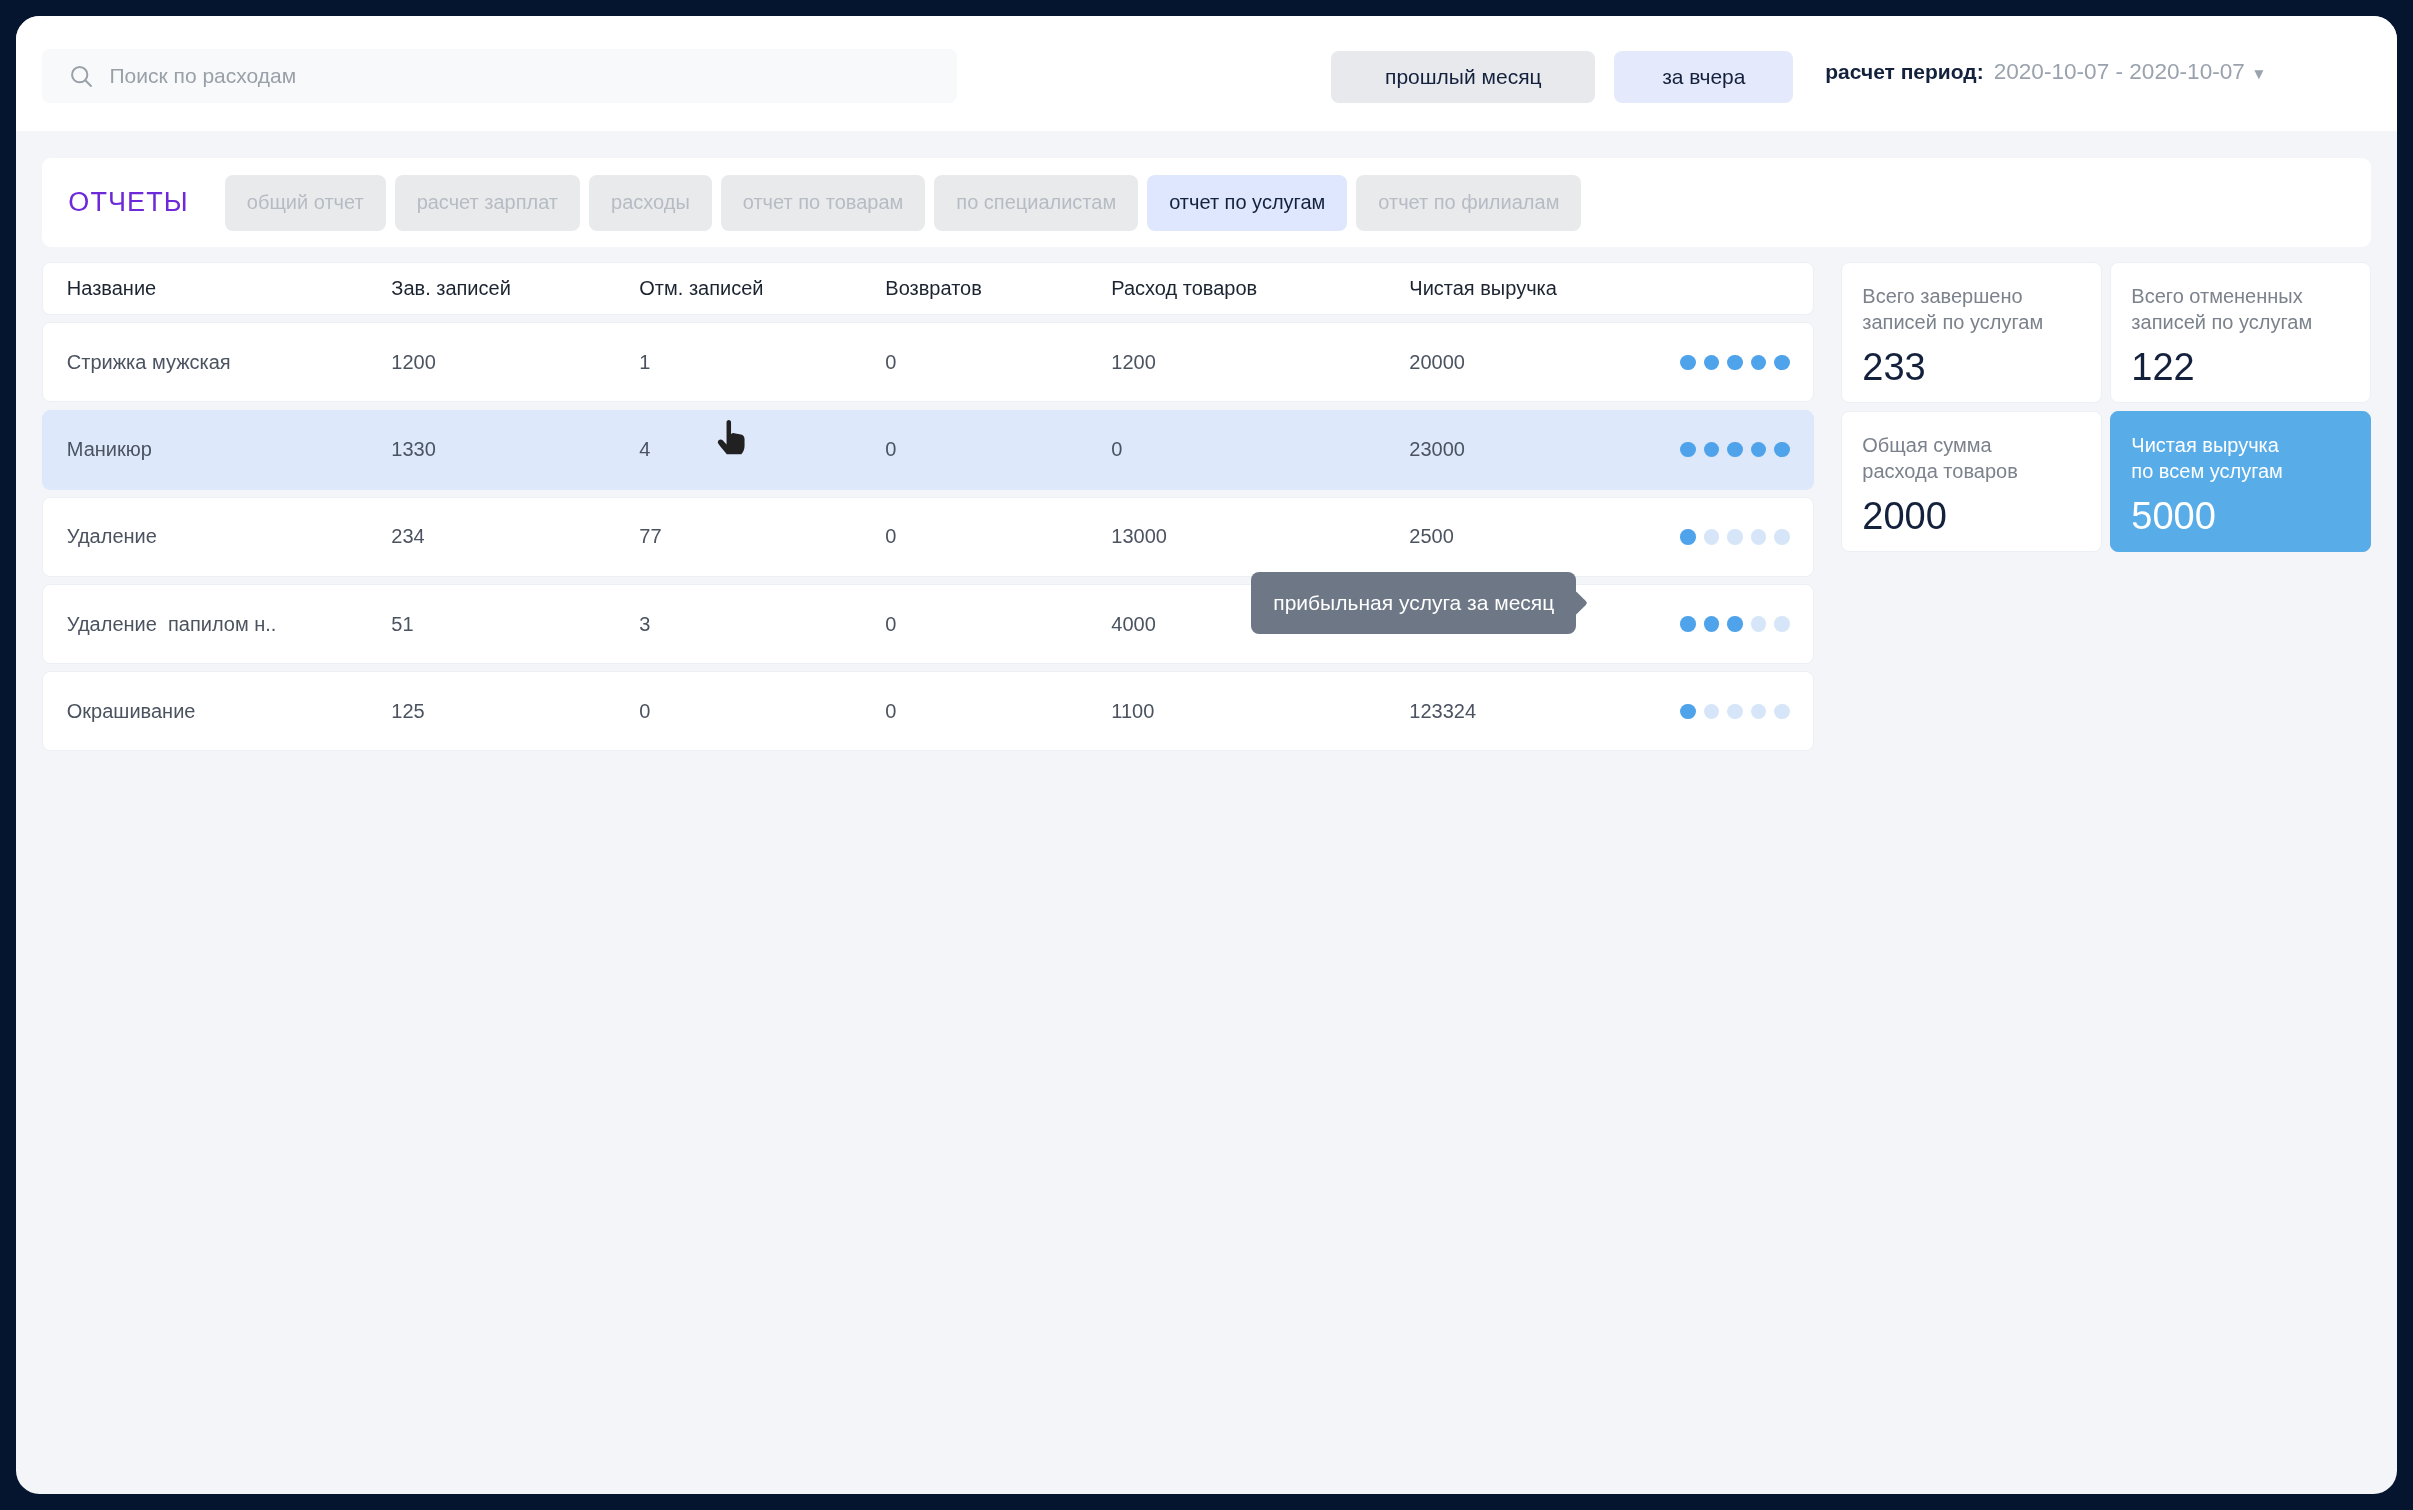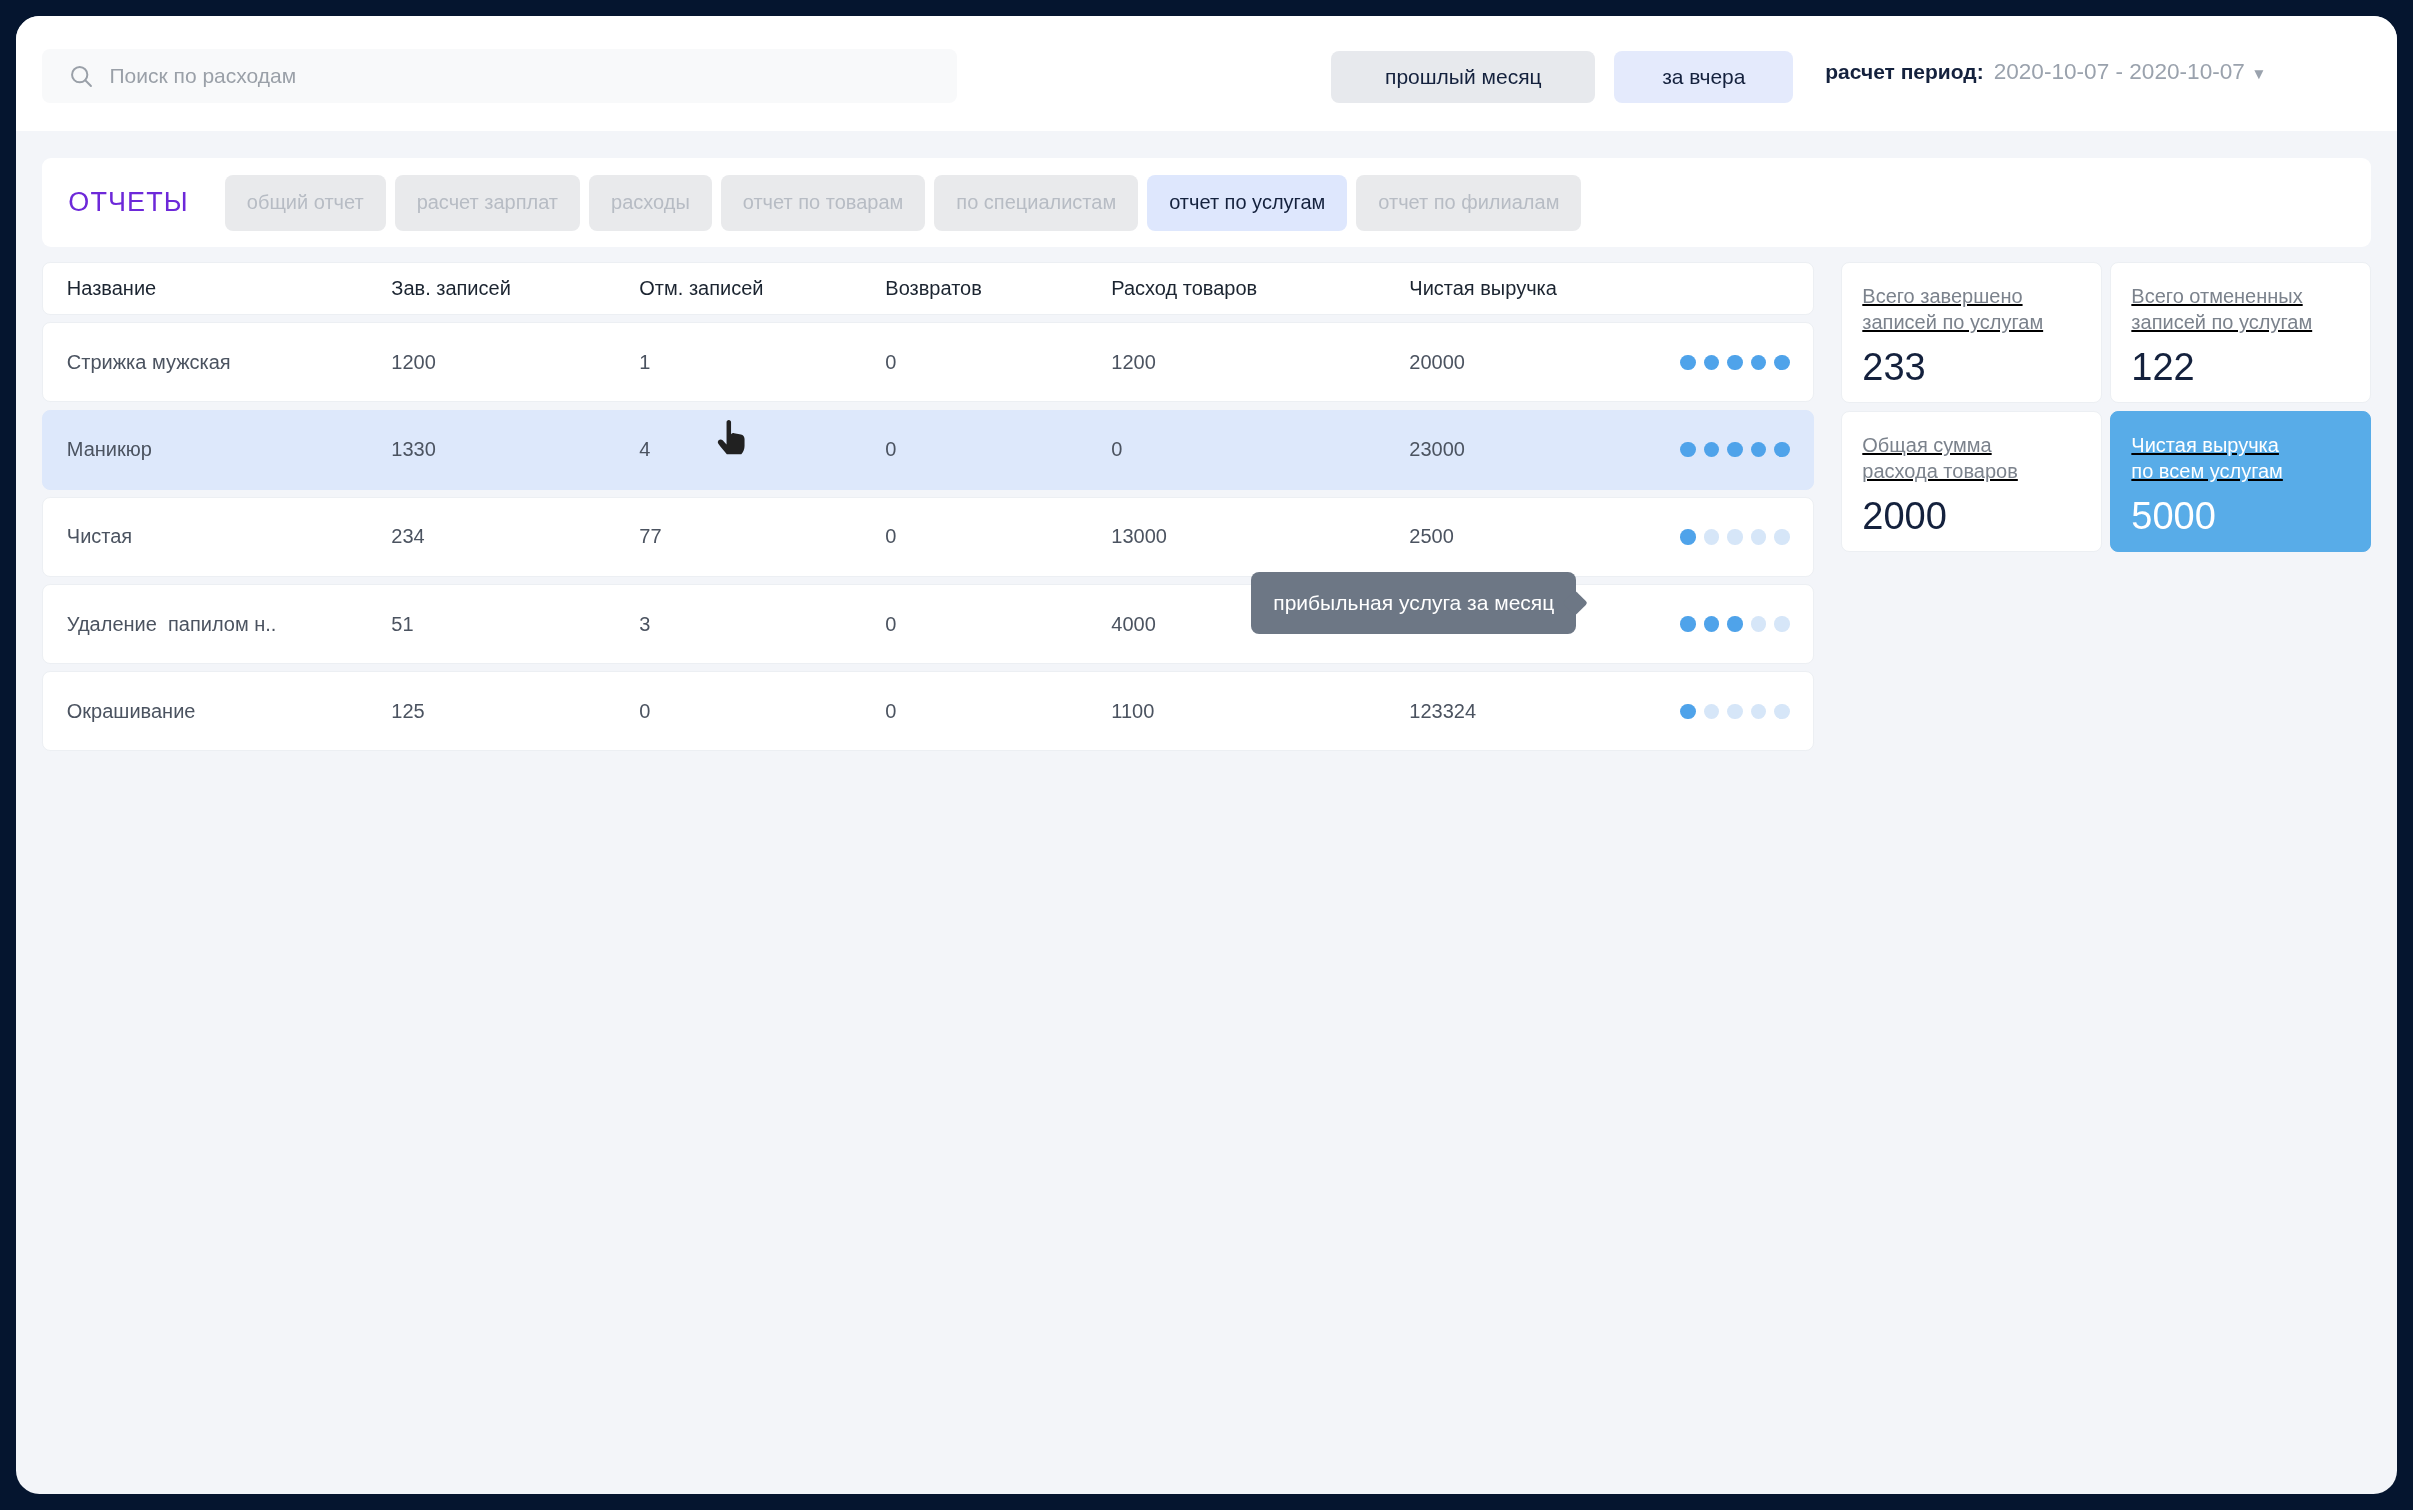--- a/index.html
+++ b/index.html
@@ -274,21 +274,20 @@
     grid-template-columns: 1fr 1fr;
     gap: 8.1px;
   }
   .stat-card {
     background: #ffffff;
     border: 0.9px solid #eceff3;
     border-radius: 8.1px;
     height: 141px;
     padding: 20px 0 0 20px;
     position: relative;
-    text-decoration: underline;
   }
   .stat-card.accent {
     background: #58ace8;
     border-color: #58ace8;
   }
   .stat-label {
     font-size: 20px;
     line-height: 26px;
     color: #7b828c;
     white-space: pre-line;
@@ -370,21 +369,21 @@
           <div class="table-card data-row hovered">
             <div class="cell col-name">Маникюр</div>
             <div class="cell col-done">1330</div>
             <div class="cell col-canceled">4</div>
             <div class="cell col-returns">0</div>
             <div class="cell col-goods">0</div>
             <div class="cell col-revenue">23000</div>
             <div class="cell col-rating"><span class="dot filled"></span><span class="dot filled"></span><span class="dot filled"></span><span class="dot filled"></span><span class="dot filled"></span></div>
           </div>
           <div class="table-card data-row">
-            <div class="cell col-name">Чистая</div>
+            <div class="cell col-name">Удаление</div>
             <div class="cell col-done">234</div>
             <div class="cell col-canceled">77</div>
             <div class="cell col-returns">0</div>
             <div class="cell col-goods">13000</div>
             <div class="cell col-revenue">2500</div>
             <div class="cell col-rating"><span class="dot filled"></span><span class="dot"></span><span class="dot"></span><span class="dot"></span><span class="dot"></span></div>
           </div>
           <div class="table-card data-row">
             <div class="cell col-name">Удаление  папилом н..</div>
             <div class="cell col-done">51</div>

